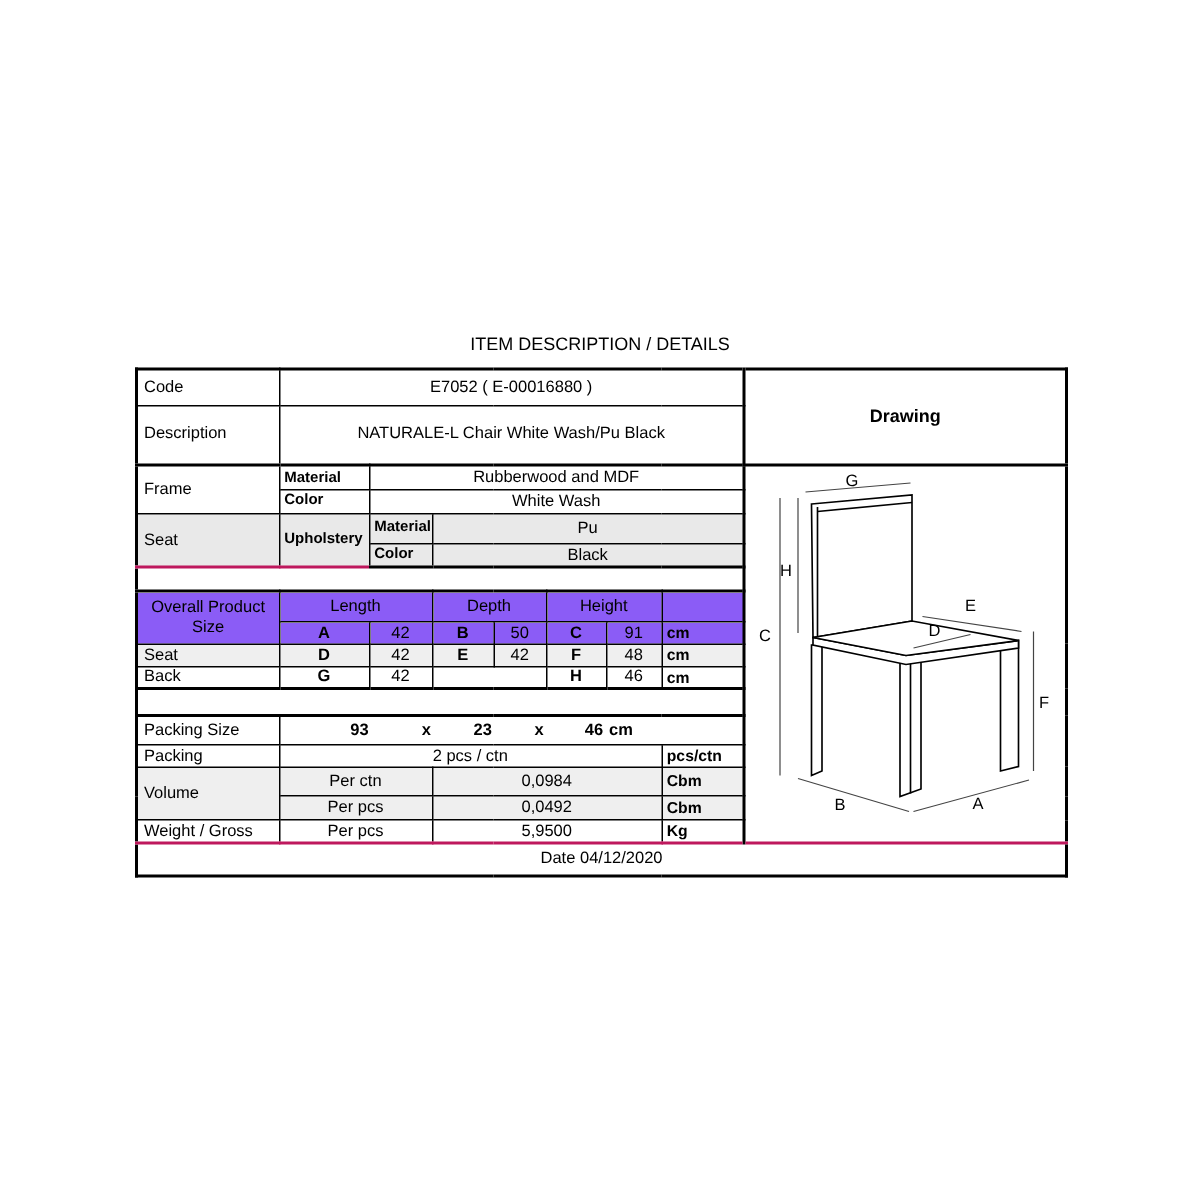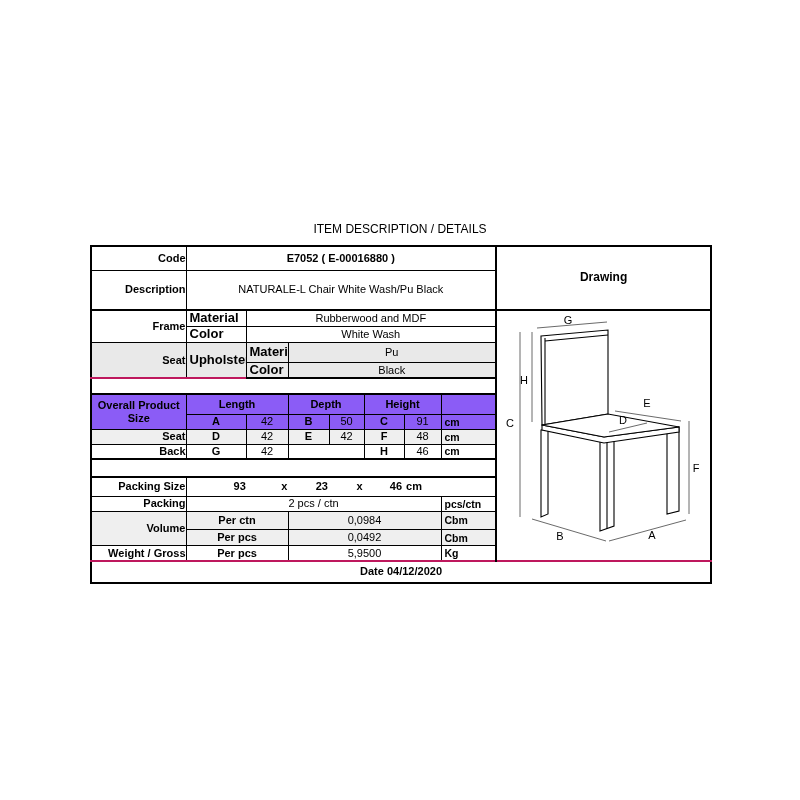--- a/index.html
+++ b/index.html
@@ -2,31 +2,31 @@
 <html><head>
 <meta charset="utf-8">
 <style>
   html,body{margin:0;padding:0;width:800px;height:800px;background:#ffffff;
     font-family:"Liberation Sans",sans-serif;color:#000;}
   .sheet{position:absolute;left:90px;top:222px;width:620px;}
   .page-title{width:620px;text-align:center;font-size:12px;font-weight:normal;margin:0 0 9px 0;}
   table.spec{border-collapse:collapse;table-layout:fixed;width:620px;border:2px solid #000;}
   td{border:1px solid #000;padding:0;font-size:11px;vertical-align:middle;overflow:hidden;
      text-align:center;line-height:1.15;}
-  td.lab{font-weight:bold;text-align:right;padding-left:4px;margin-left:23px;}
-  td.sub{font-weight:bold;text-align:left;padding-left:3px;font-size:13px;}
+  td.lab{font-weight:normal;text-align:left;padding-left:4px;margin-left:23px;}
+  td.sub{font-weight:bold;text-align:left;padding-left:3px;font-size:10px;}
   td.key{font-weight:bold;}
   td.unit{font-weight:bold;text-align:left;padding-left:3px;font-size:10.5px;}
   td.y{background:#8b5cf6;}
   td.g1{background:#e9e9e9;}
   td.g2{background:#efefef;}
   td.bt{border-top:2px solid #be185d;}
   td.bb{border-bottom:2px solid #000;}
   td.bl{border-left:2px solid #000;}
-  td.hdr{font-weight:bold;}
+  td.hdr{font-weight:normal;}
   .psize{display:flex;align-items:center;font-weight:bold;}
   .psize span{display:inline-block;text-align:right;}
   .ps1{width:60px}.ps2{width:42px}.ps3{width:41px}.ps4{width:35px}.ps5{width:40px}
   .ps6{width:90px;text-align:left !important;padding-left:4px;}
   td.drawtitle{font-weight:bold;font-size:12px;}
   td.drawcell{vertical-align:top;padding:0;}
   svg text{font-family:"Liberation Sans",sans-serif;font-size:11px;fill:#000;}
 </style>
 </head>
 <body>

